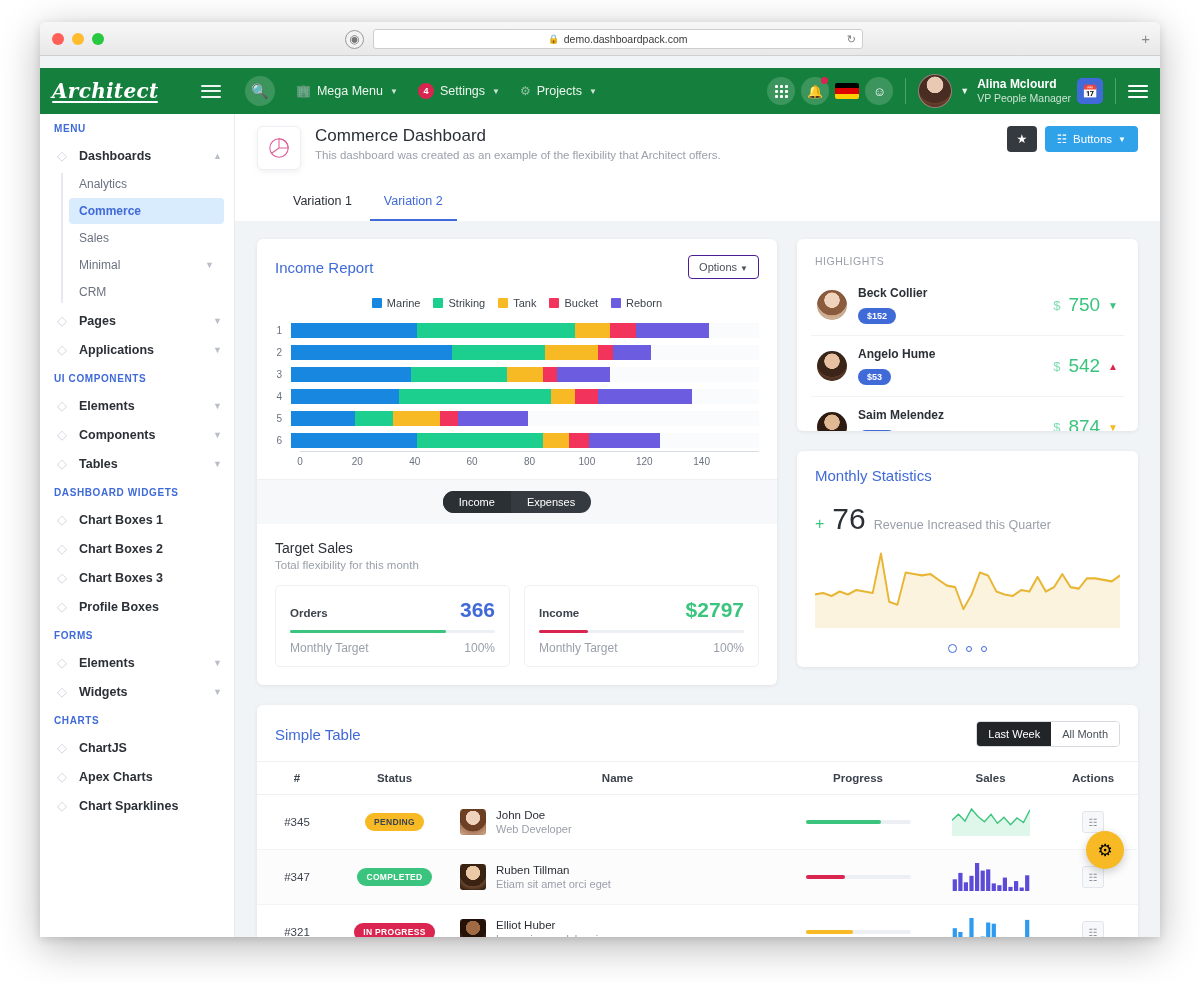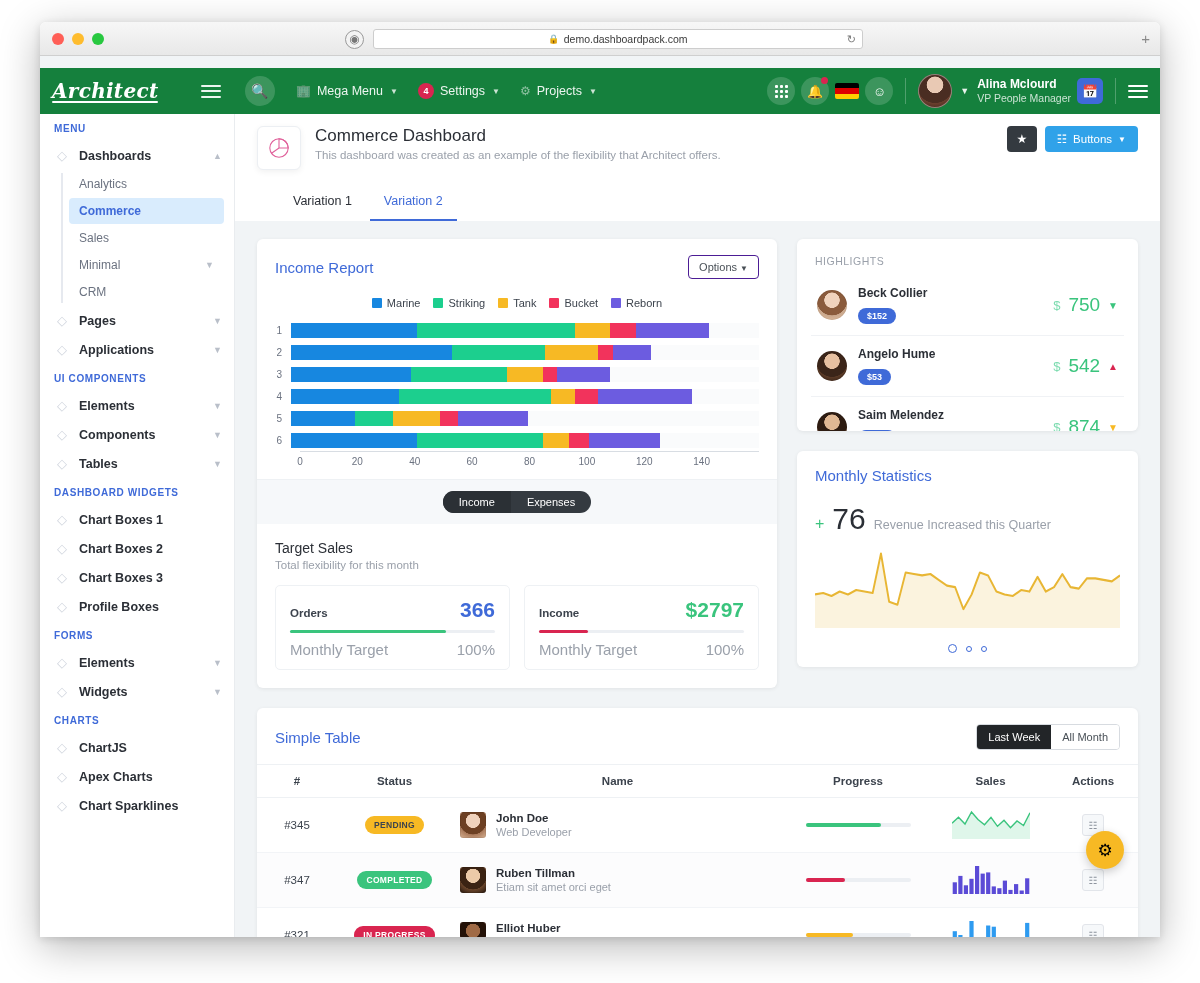--- a/index.html
+++ b/index.html
@@ -228,21 +228,21 @@
   .ts-body { padding: 16px 18px 18px; }
   .ts-title { font-size: 14px; color: #2b2f36; margin-bottom: 3px; }
   .ts-sub { font-size: 11.5px; color: #9aa0aa; margin-bottom: 14px; }
   .ts-cards { display: flex; gap: 14px; }
   .ts-card { flex: 1; border: 1px solid #eef1f4; border-radius: 5px; padding: 12px 14px 11px; }
   .ts-top { display: flex; align-items: baseline; }
   .ts-lab { font-size: 11.5px; color: #3c434d; font-weight: bold; }
   .ts-val { margin-left: auto; font-size: 21px; font-weight: bold; }
   .ts-bar { height: 3px; background: #eceff3; border-radius: 2px; margin: 8px 0 8px; position: relative; }
   .ts-fill { position: absolute; left: 0; top: 0; height: 3px; border-radius: 2px; }
-  .ts-foot { display: flex; font-size: 15px; color: #9aa0aa; }
+  .ts-foot { display: flex; font-size: 12px; color: #9aa0aa; }
   .ts-foot span:last-child { margin-left: auto; }
 
   
   .hl-head { font-size: 10.5px; color: #9aa0aa; letter-spacing: .5px; padding: 16px 18px 8px; }
   .hl-list { padding: 0 14px 8px; }
   .hl-row { display: flex; align-items: center; gap: 11px; padding: 11px 6px; border-top: 1px solid #f0f2f5; }
   .hl-row:first-child { border-top: none; }
   .av { width: 30px; height: 30px; border-radius: 50%; flex: none; box-shadow: inset 0 0 0 1px rgba(0,0,0,.06); }
   .av1 { background: radial-gradient(circle at 50% 34%, #f0d3bd 0 30%, #8a5b3c 32% 60%, #caa88d 62%, #e4c2a3 100%); }
   .av2 { background: radial-gradient(circle at 50% 34%, #e7c1a2 0 30%, #3b2519 32% 62%, #5b3a26 64%, #24170f 100%); }
@@ -291,21 +291,21 @@
     font-size: 8.5px; font-weight: bold; color: #fff; letter-spacing: .3px;
   }
   .b-pending { background: #f7b924; color: #3c434d; }
   .b-completed { background: #3ac47d; }
   .b-inprogress { background: #d92550; }
   .person { display: flex; align-items: center; gap: 10px; }
   .p-av { width: 26px; height: 26px; border-radius: 3px; flex: none; box-shadow: inset 0 0 0 1px rgba(0,0,0,.08); }
   .p-av1 { background: radial-gradient(circle at 50% 34%, #f0d3bd 0 32%, #6d4023 34% 62%, #a9795a 64%, #d9b394 100%); }
   .p-av2 { background: radial-gradient(circle at 50% 34%, #eccaa8 0 32%, #3b2313 34% 62%, #6a452b 64%, #23150c 100%); }
   .p-av3 { background: radial-gradient(circle at 50% 34%, #a06a45 0 32%, #241208 34% 62%, #40251a 64%, #150b05 100%); }
-  .p-name { font-size: 11.5px; color: #2b2f36; font-weight: bold; }
+  .p-name { font-size: 11.5px; color: #2b2f36; font-weight: normal; }
   .p-role { font-size: 11px; color: #9aa0aa; margin-top: 2px; }
   .prog-track { width: 105px; height: 3.5px; background: #eceff3; border-radius: 2px; position: relative; margin: 0 auto; }
   .prog-fill { position: absolute; left: 0; top: 0; height: 3.5px; border-radius: 2px; }
   .act-btn {
     width: 22px; height: 22px; border: 1px solid #e2e5ea; border-radius: 3px;
     background: #f6f8fa; display: inline-flex; align-items: center;
     justify-content: center; color: #8d949e; font-size: 10px; cursor: pointer;
   }
 
   #fab {

